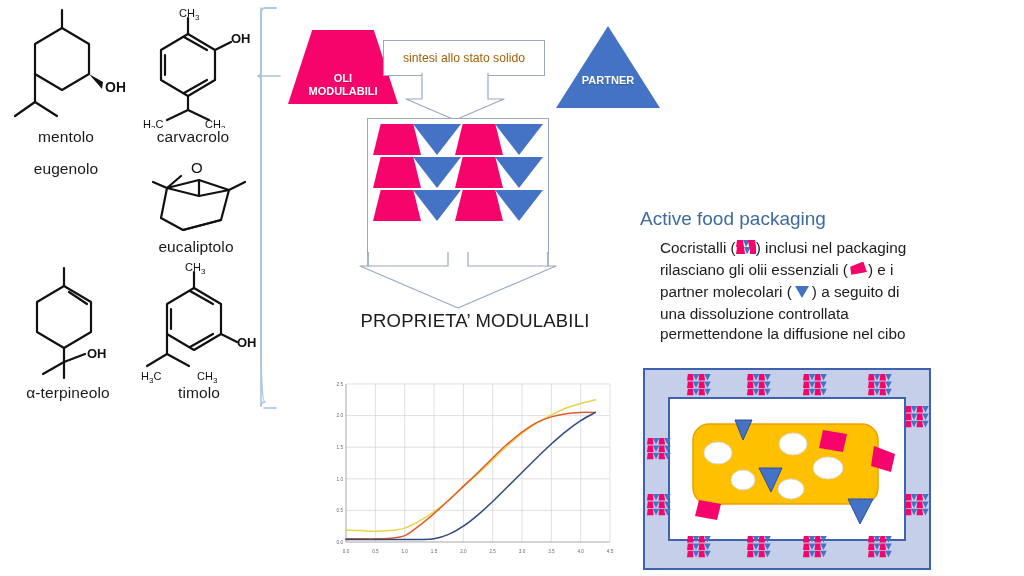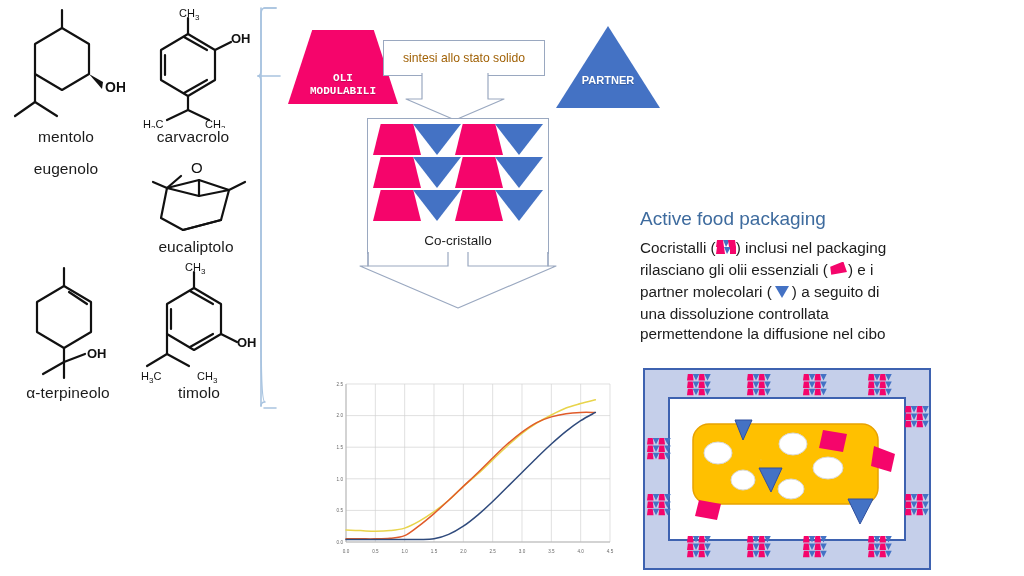--- a/index.html
+++ b/index.html
@@ -22,21 +22,21 @@
   #bracket{left:256px;top:6px;width:26px;height:404px;}
 
   
   .lbl-white{color:#fff;font-weight:bold;font-size:11px;line-height:1.12;text-align:center;
              text-shadow:0 1px 1px rgba(0,0,0,.22);}
 
   #oli{left:288px;top:30px;width:110px;height:74px;}
   #oli .tz{width:100%;height:100%;background:#F5056B;
      clip-path:polygon(22% 0%,78% 0%,100% 100%,0% 100%);
      filter:drop-shadow(2px 2px 2px rgba(0,0,0,.28));
-     display:flex;align-items:flex-end;justify-content:center;padding-bottom:7px;box-sizing:border-box;font-family:Liberation Mono, monospace;}
+     display:flex;align-items:flex-end;justify-content:center;padding-bottom:7px;box-sizing:border-box;}
 
   #partner{left:556px;top:26px;width:104px;height:82px;}
   #partner .tri{width:100%;height:100%;background:#4472C4;
      clip-path:polygon(50% 0%,100% 100%,0% 100%);
      filter:drop-shadow(2px 2px 2px rgba(0,0,0,.28));
      display:flex;align-items:flex-end;justify-content:center;padding-bottom:22px;box-sizing:border-box;}
 
   #synbox{left:383px;top:40px;width:160px;height:34px;border:1px solid #9aa8c0;background:#fff;
           display:flex;align-items:center;justify-content:center;}
   #synbox span{font-size:12.2px;color:#a16207;white-space:nowrap;}
@@ -55,21 +55,21 @@
                 font-size:13.5px;color:#1c1c1c;}
 
   
   #prop{left:300px;top:310px;width:350px;text-align:center;}
   #prop .h{font-size:18.5px;color:#1c1c1c;letter-spacing:.2px;white-space:nowrap;}
   #prop .s{font-size:15px;color:#1c1c1c;margin-top:6px;white-space:nowrap;}
 
   
   #afp{left:640px;top:208px;width:345px;}
   #afp .head{font-size:19px;color:#3E6B9E;margin-bottom:8px;}
-  #afp .body{font-size:15.3px;color:#1c1c1c;line-height:1.30;}
+  #afp .body{font-size:15.3px;color:#1c1c1c;line-height:1.30;margin-left:20px;}
   .inl{display:inline-block;vertical-align:-2px;}
 
   
   #chart{left:324px;top:376px;width:292px;height:186px;}
 
   
   #pack{left:643px;top:368px;width:288px;height:202px;}
 </style>
 </head>
 <body>
@@ -224,31 +224,31 @@
       <div class="tri-dn" style="left:122px;top:0;width:48px;height:31px;"></div>
     </div>
 
     <div class="xrow">
       <div class="tri-up" style="left:0px;top:0;width:48px;height:31px;"></div>
       <div class="tri-dn" style="left:40px;top:0;width:48px;height:31px;"></div>
       <div class="tri-up" style="left:82px;top:0;width:48px;height:31px;"></div>
       <div class="tri-dn" style="left:122px;top:0;width:48px;height:31px;"></div>
     </div>
   </div>
-  <div id="xtal-caption">Co-cristallo</div>
 </div>
 
 <div class="abs" style="left:358px;top:252px;width:200px;height:58px;">
   <svg width="200" height="58" viewBox="0 0 200 58">
     <path d="M10,0 L10,14 L2,14 L100,56 L198,14 L190,14 L190,0" fill="#ffffff" stroke="#9aa8c0" stroke-width="1.2" stroke-linejoin="round"></path>
     <path d="M10,0 L10,14 L90,14 L90,0 M110,0 L110,14 L190,14 L190,0" fill="none" stroke="#9aa8c0" stroke-width="1.2"></path>
   </svg>
 </div>
 
 <div class="abs" id="prop">
+  <div class="h">PROPRIETA’ MODULABILI</div>
 </div>
 
 <div class="abs" id="afp">
   <div class="head">Active food packaging</div>
   <div class="body">
     <span>Cocristalli (</span><span class="inl"><svg width="20" height="15" viewBox="0 0 20 15">
           <g>
             <polygon points="1,0 7,0 8,7 0,7" fill="#F5056B"></polygon>
             <polygon points="7,0 14,0 10,7" fill="#4472C4"></polygon>
             <polygon points="12,0 19,0 20,7 13,7" fill="#F5056B"></polygon>

